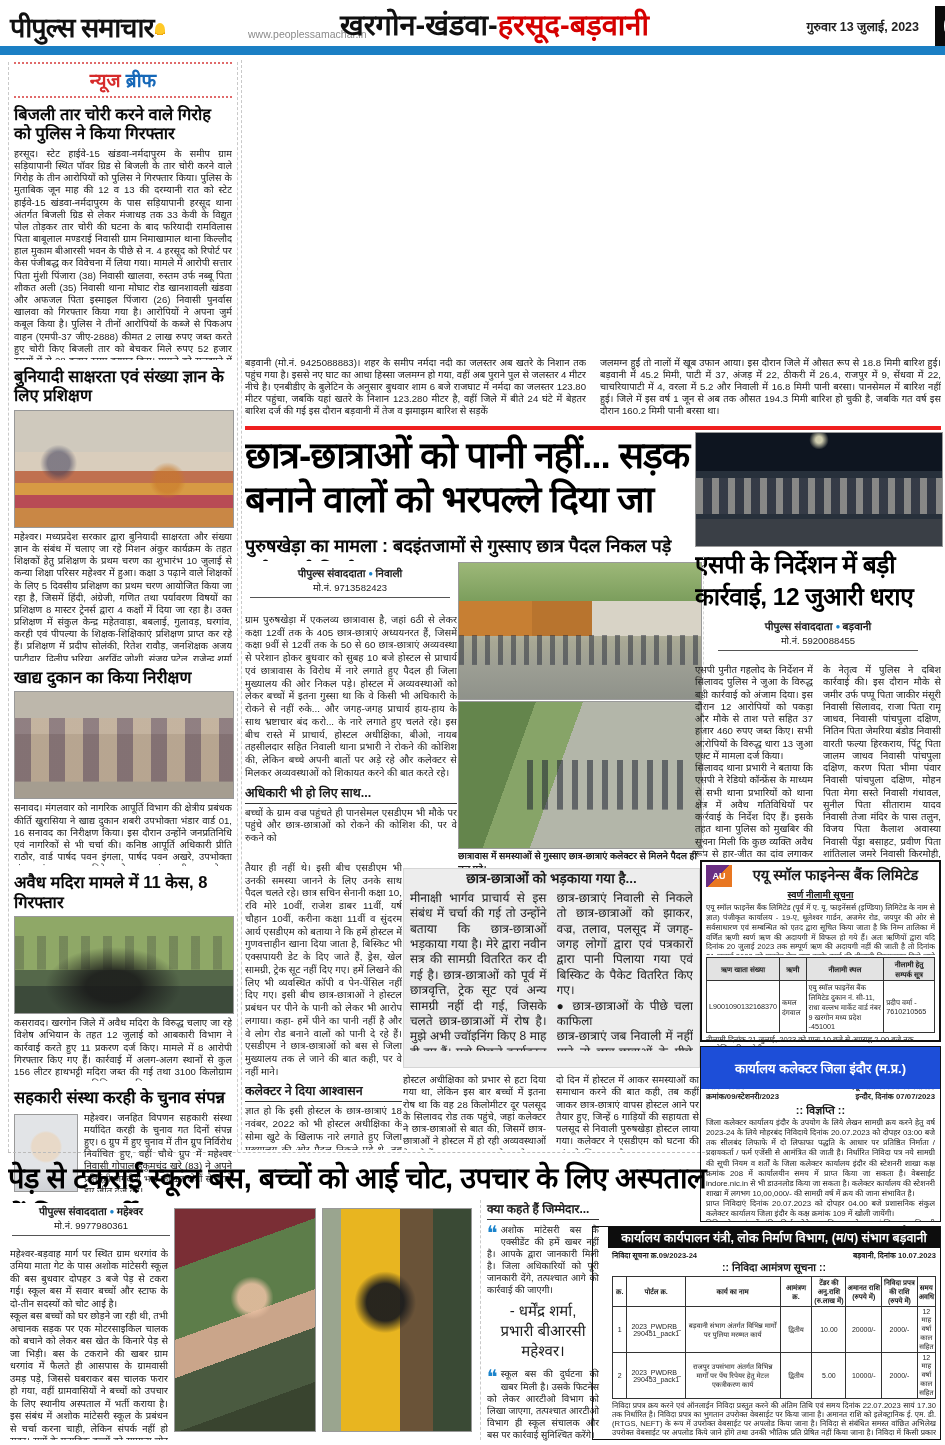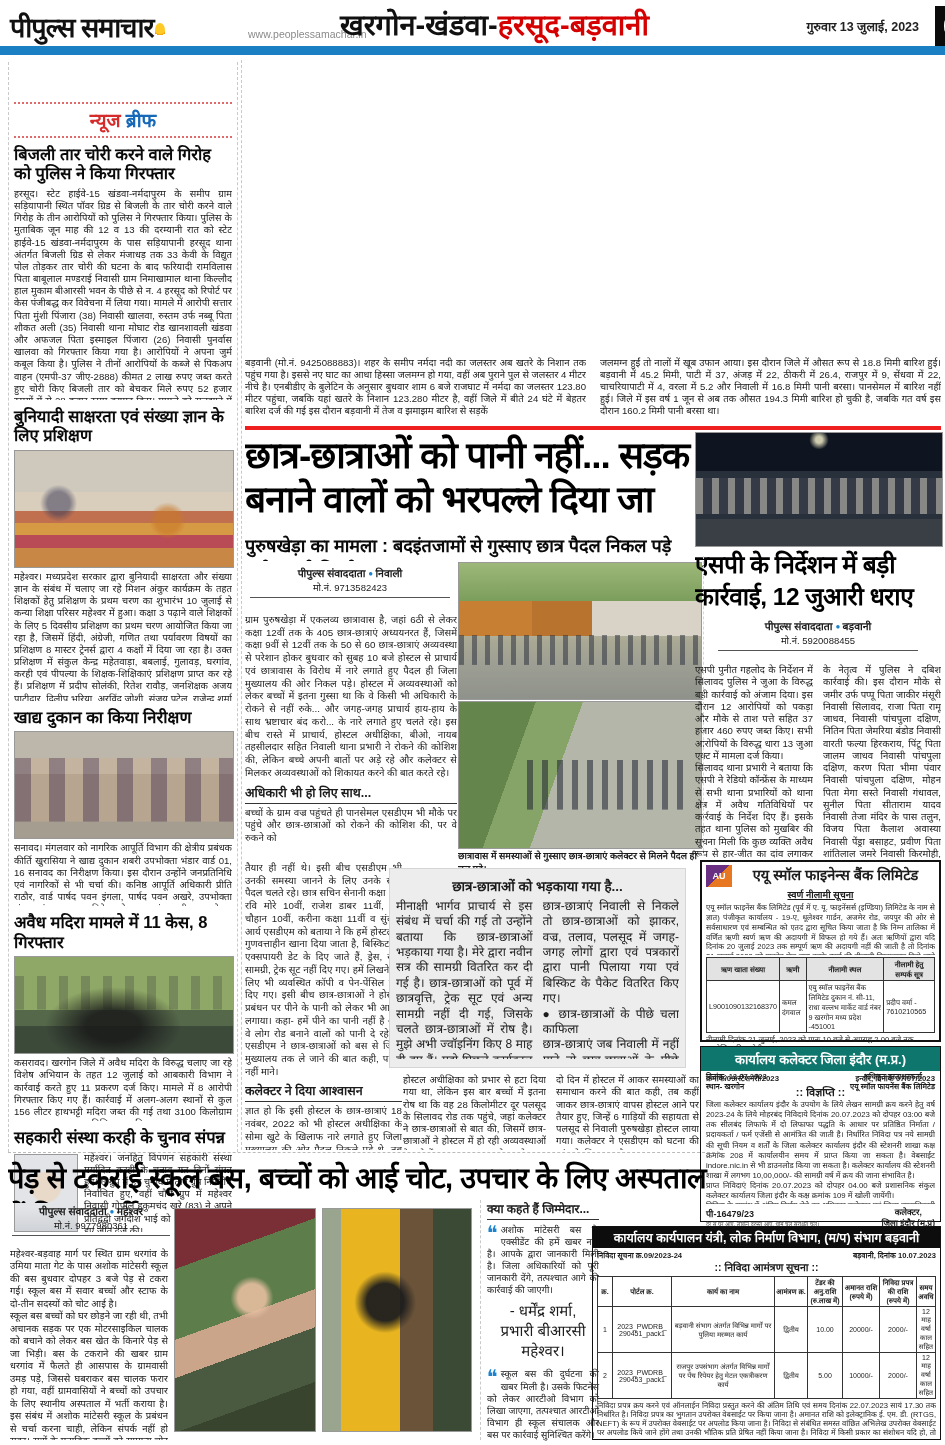--- a/index.html
+++ b/index.html
@@ -20,21 +20,21 @@
   .edition .red{color:#d50000;}
   .dateline{position:absolute;right:70px;top:18px;font-size:12.5px;font-weight:700;color:#222;}
   .pagenum{position:absolute;right:10px;top:6px;width:44px;height:40px;background:#0b0b0b;color:#fff;
            font-size:25px;font-weight:800;text-align:center;line-height:40px;}
   .bluebar{position:absolute;top:46px;left:0;width:945px;height:9px;background:#1b7fc4;}
 
   
   .leftcol{position:absolute;left:8px;top:62px;width:230px;height:1090px;
            border-left:1px dashed #c9c9c9;border-right:1px dashed #c9c9c9;padding:0 5px;box-sizing:border-box;}
   .nb-title{border-top:2px dotted #e06a6a;border-bottom:2px dotted #e06a6a;text-align:center;
-            font-size:19px;font-weight:800;padding:3px 0;margin-bottom:4px;margin-top:40px;}
+            font-size:19px;font-weight:800;padding:3px 0;margin-bottom:4px;}
   .nb-red{color:#d62b2b;} .nb-blue{color:#1668b8;}
   .lh{font-size:16.5px;font-weight:800;color:#0a0a0a;line-height:1.18;margin:7px 0 4px;}
   .lb{font-size:9.6px;line-height:1.27;color:#1c1c1c;}
   .ph{border:1px solid #999;}
 
   .ph-train{width:100%;height:116px;background:
      radial-gradient(circle at 20% 45%,rgba(60,60,90,.55) 0 6%,transparent 10%),
      radial-gradient(circle at 70% 60%,rgba(200,120,40,.6) 0 7%,transparent 11%),
      linear-gradient(180deg,#cfc9bd 0 35%,#d9cdbc 35% 52%,#c0704f 52% 62%,#d79a44 62% 72%,#b84b55 72% 84%,#c98745 84% 100%);}
   .ph-food{width:100%;height:106px;background:
@@ -82,22 +82,22 @@
   .mb{font-size:9.8px;line-height:1.3;}
   .msub{font-size:12.5px;font-weight:800;border-bottom:1px solid #333;margin:4px 0 3px;padding-bottom:2px;}
   .ph-march1{position:absolute;left:458px;top:562px;width:242px;height:136px;background:
      repeating-linear-gradient(90deg,rgba(35,40,55,.5) 0 5px,transparent 5px 13px) 0 68%/100% 22% no-repeat,
      linear-gradient(90deg,#c77f33 0 30%,#b8742e 30% 55%,#d8d3c6 55% 100%) 0 38%/100% 26% no-repeat,
      linear-gradient(180deg,#9db878 0%,#739756 35%,#c2bfa8 42%,#a8a894 58%,#9b9d93 78%,#8f928a 100%);}
   .ph-march2{position:absolute;left:458px;top:701px;width:242px;height:146px;background:
      repeating-linear-gradient(90deg,rgba(30,35,50,.55) 0 6px,transparent 6px 15px) 80% 60%/65% 34% no-repeat,
      linear-gradient(110deg,#64854c 0 26%,#87a468 26% 42%,#b3b6a9 42% 100%);}
   .stu-cap{position:absolute;left:458px;top:849px;width:242px;font-size:9.3px;font-weight:700;}
-  .graybox{position:absolute;left:389px;top:868px;width:297px;height:200px;background:#ededed;
-     border:1px solid #d5d5d5;box-sizing:border-box;padding:8px 6px;}
+  .graybox{position:absolute;left:403px;top:868px;width:297px;height:200px;background:#ededed;
+     border:1px solid #d5d5d5;box-sizing:border-box;padding:0 6px;}
   .gb-title{font-size:13.5px;font-weight:800;text-align:center;margin-bottom:4px;}
   .gb-cols{display:flex;gap:10px;}
   .gb-cols .c{width:138px;height:160px;font-size:12px;line-height:1.28;}
   .aftercols{position:absolute;left:403px;top:1074px;width:297px;height:76px;display:flex;gap:10px;}
   .aftercols .c{width:143px;font-size:9.6px;line-height:1.28;}
 
   
   .ph-juari{position:absolute;left:695px;top:432px;width:246px;height:113px;background:
      repeating-linear-gradient(90deg,rgba(215,208,196,.55) 0 7px,rgba(70,72,84,.45) 7px 16px) 0 58%/100% 32% no-repeat,
      radial-gradient(circle at 50% 6%,rgba(255,250,210,.8) 0 2%,transparent 6%),
@@ -119,21 +119,21 @@
   .au-body{height:52px;line-height:1.3;}
   .au-table{width:100%;border-collapse:collapse;font-size:7.2px;margin:2px 0;}
   .au-table td,.au-table th{border:1px solid #333;padding:1px 2px;vertical-align:middle;}
   .au-table th{background:#e3e3e3;font-weight:800;}
   .au-note{line-height:1.25;}
   .au-foot{display:flex;justify-content:space-between;font-weight:700;margin-top:1px;}
 
   
   .coll{position:absolute;left:700px;top:1046px;width:241px;height:176px;border:1.5px solid #111;
      box-sizing:border-box;font-size:7.8px;}
-  .coll-hd{background:#0f766e;color:#fff;font-size:13px;font-weight:800;text-align:center;padding:3px 2px;}
+  .coll-hd{background:#1d4ed8;color:#fff;font-size:13px;font-weight:800;text-align:center;padding:12px 2px;}
   .coll-in{padding:2px 5px;}
   .coll-refs{display:flex;justify-content:space-between;font-weight:700;}
   .coll-title{text-align:center;font-size:11px;font-weight:800;margin:1px 0;}
   .coll-body{height:104px;line-height:1.3;}
   .coll-foot{display:flex;justify-content:space-between;align-items:flex-end;margin-top:2px;}
   .coll-code{font-size:9px;font-weight:800;}
   .coll-slogan{font-size:5.5px;color:#444;}
   .coll-sign{text-align:center;font-size:8.5px;font-weight:700;}
 
   
@@ -148,21 +148,21 @@
      radial-gradient(circle at 42% 42%,rgba(30,30,30,.95) 0 12%,transparent 20%),
      linear-gradient(90deg,#9aa58f 0 12%,#e8b520 12% 52%,#6a5338 52% 74%,#3a4a35 74% 100%);}
   .resp{position:absolute;left:480px;top:1200px;width:112px;height:240px;border-left:1px dashed #c9c9c9;padding-left:6px;}
   .resp-title{font-size:12px;font-weight:800;border-bottom:1px solid #333;padding-bottom:2px;margin-bottom:4px;}
   .quote{font-size:9.3px;line-height:1.3;text-align:justify;margin-bottom:4px;}
   .quote::before{content:"❝";color:#1b84cc;font-size:20px;float:left;line-height:.9;margin-right:3px;}
   .attr{font-size:15px;font-weight:400;text-align:center;margin-bottom:8px;}
 
   
   .pwd{position:absolute;left:592px;top:1226px;width:349px;height:214px;border:1.5px solid #111;
-     box-sizing:border-box;font-size:7.6px;}
+     box-sizing:border-box;font-size:7.6px;padding-left:15px;}
   .pwd-hd{background:#0d0d0d;color:#fff;font-size:12.5px;font-weight:800;text-align:center;padding:2px;}
   .pwd-in{padding:2px 4px;}
   .pwd-refs{display:flex;justify-content:space-between;font-weight:700;}
   .pwd-title{text-align:center;font-size:10.5px;font-weight:800;}
   .pwd-intro{line-height:1.25;}
   .pwd-table{width:100%;border-collapse:collapse;font-size:7px;margin:2px 0;}
   .pwd-table td,.pwd-table th{border:1px solid #333;padding:1px;text-align:center;vertical-align:middle;}
   .pwd-table th{font-weight:800;}
   .pwd-foot{height:36px;line-height:1.2;text-align:justify;}
 

